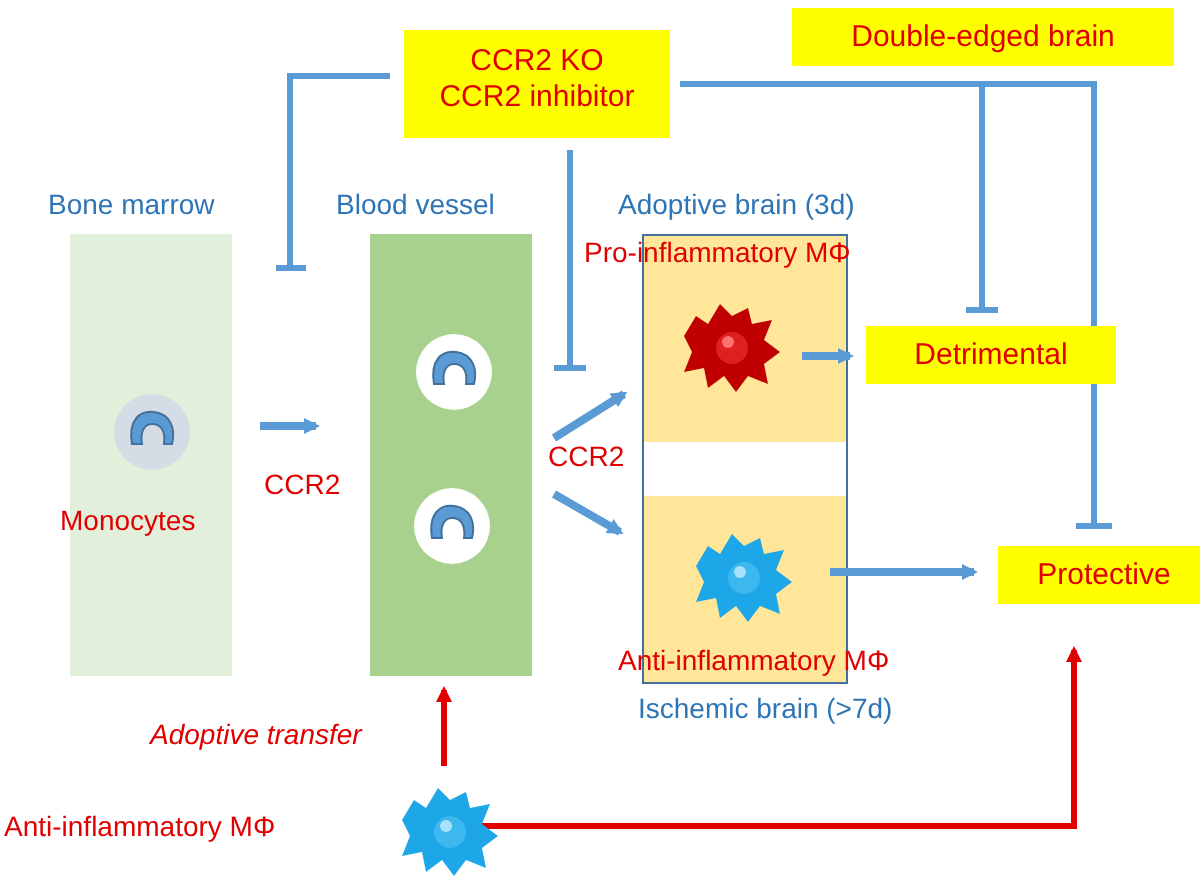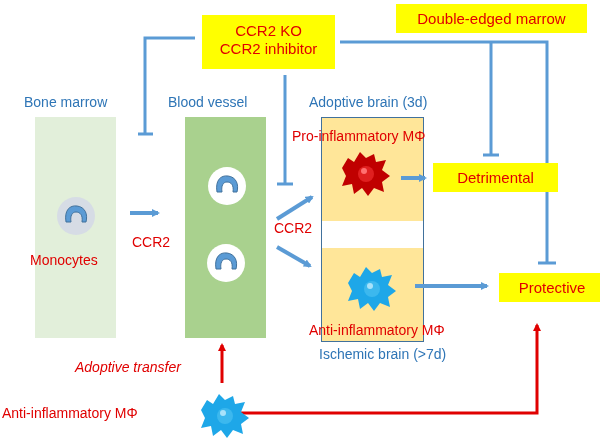--- a/index.html
+++ b/index.html
@@ -79,27 +79,27 @@
 <svg class="abs" style="left:195px;top:390px" width="58" height="52">
   <path d="M6,20 L12,10 L18,14 L24,4 L30,10 L38,6 L40,14 L50,12 L46,22 L54,28 L46,34 L48,44 L38,40 L32,48 L26,40 L18,46 L16,36 L6,38 L10,28 Z" fill="#1ea7e8"></path>
   <circle cx="30" cy="26" r="8" fill="#3cb8ee"></circle>
   <circle cx="28" cy="23" r="3" fill="#a8e2fa"></circle>
 </svg>
 
 <div class="ybox" style="left:202px;top:15px;width:133px;height:54px;padding-top:7px;box-sizing:border-box;">
   <div>CCR2 KO</div>
   <div>CCR2 inhibitor</div>
 </div>
-<div class="ybox" style="left:396px;top:4px;width:191px;height:29px;line-height:29px;">Double-edged marrow</div>
+<div class="ybox" style="left:396px;top:4px;width:191px;height:29px;line-height:29px;">Double-edged brain</div>
 <div class="ybox" style="left:433px;top:163px;width:125px;height:29px;line-height:29px;">Detrimental</div>
 <div class="ybox" style="left:499px;top:273px;width:106px;height:29px;line-height:29px;">Protective</div>
 
 <div class="lbl blue" style="left:24px;top:93px;">Bone marrow</div>
 <div class="lbl blue" style="left:168px;top:93px;">Blood vessel</div>
 <div class="lbl blue" style="left:309px;top:93px;">Adoptive brain (3d)</div>
-<div class="lbl red" style="left:292px;top:127px;text-align:right;">Pro-inflammatory MΦ</div>
+<div class="lbl red" style="left:292px;top:117px;text-align:right;">Pro-inflammatory MΦ</div>
 <div class="lbl red" style="left:30px;top:251px;">Monocytes</div>
 <div class="lbl red" style="left:132px;top:233px;">CCR2</div>
 <div class="lbl red" style="left:274px;top:219px;">CCR2</div>
 <div class="lbl red" style="left:309px;top:321px;">Anti-inflammatory MΦ</div>
 <div class="lbl blue" style="left:319px;top:345px;">Ischemic brain (&gt;7d)</div>
 <div class="lbl red" style="left:75px;top:358px;font-style:italic;">Adoptive transfer</div>
 <div class="lbl red" style="left:2px;top:404px;">Anti-inflammatory MΦ</div>
 
 </body></html>

